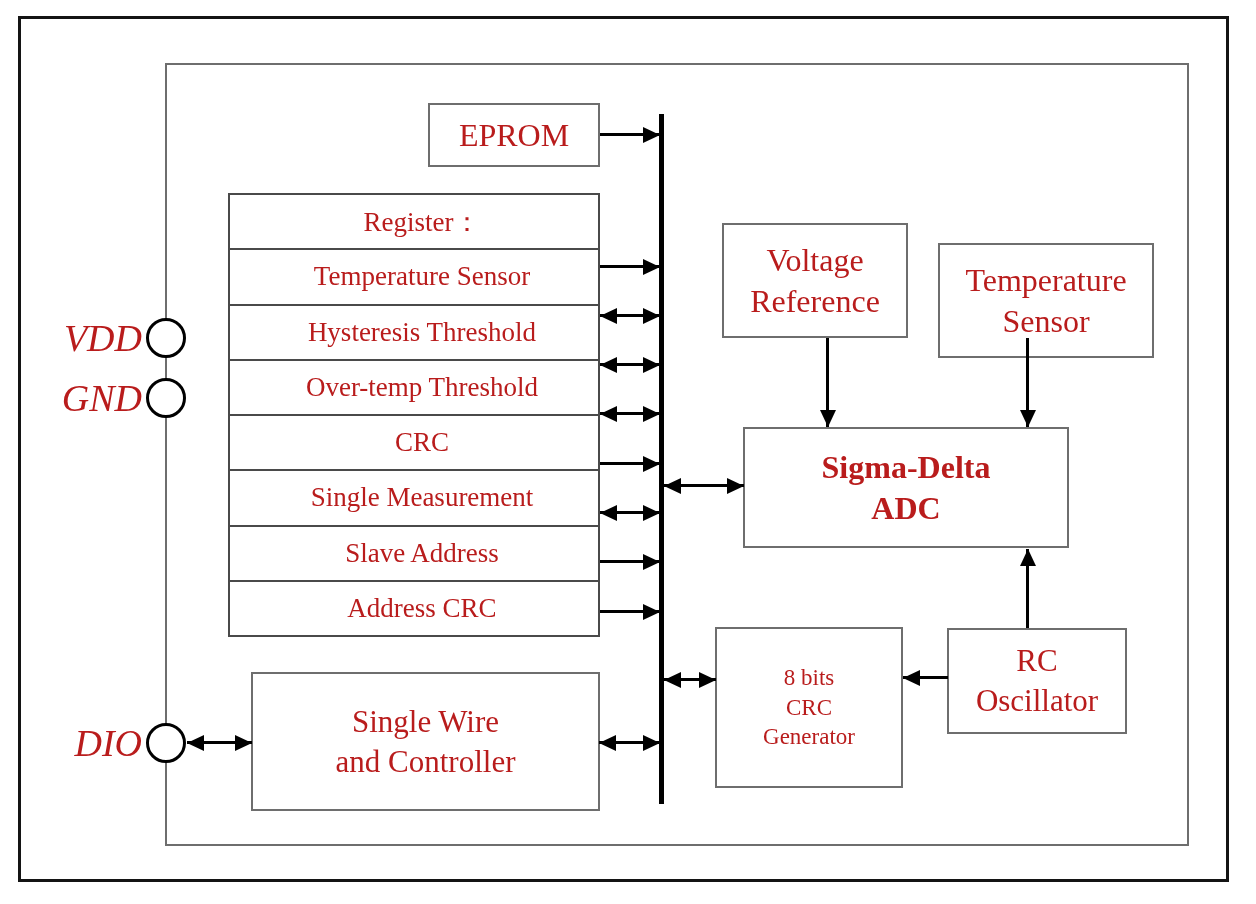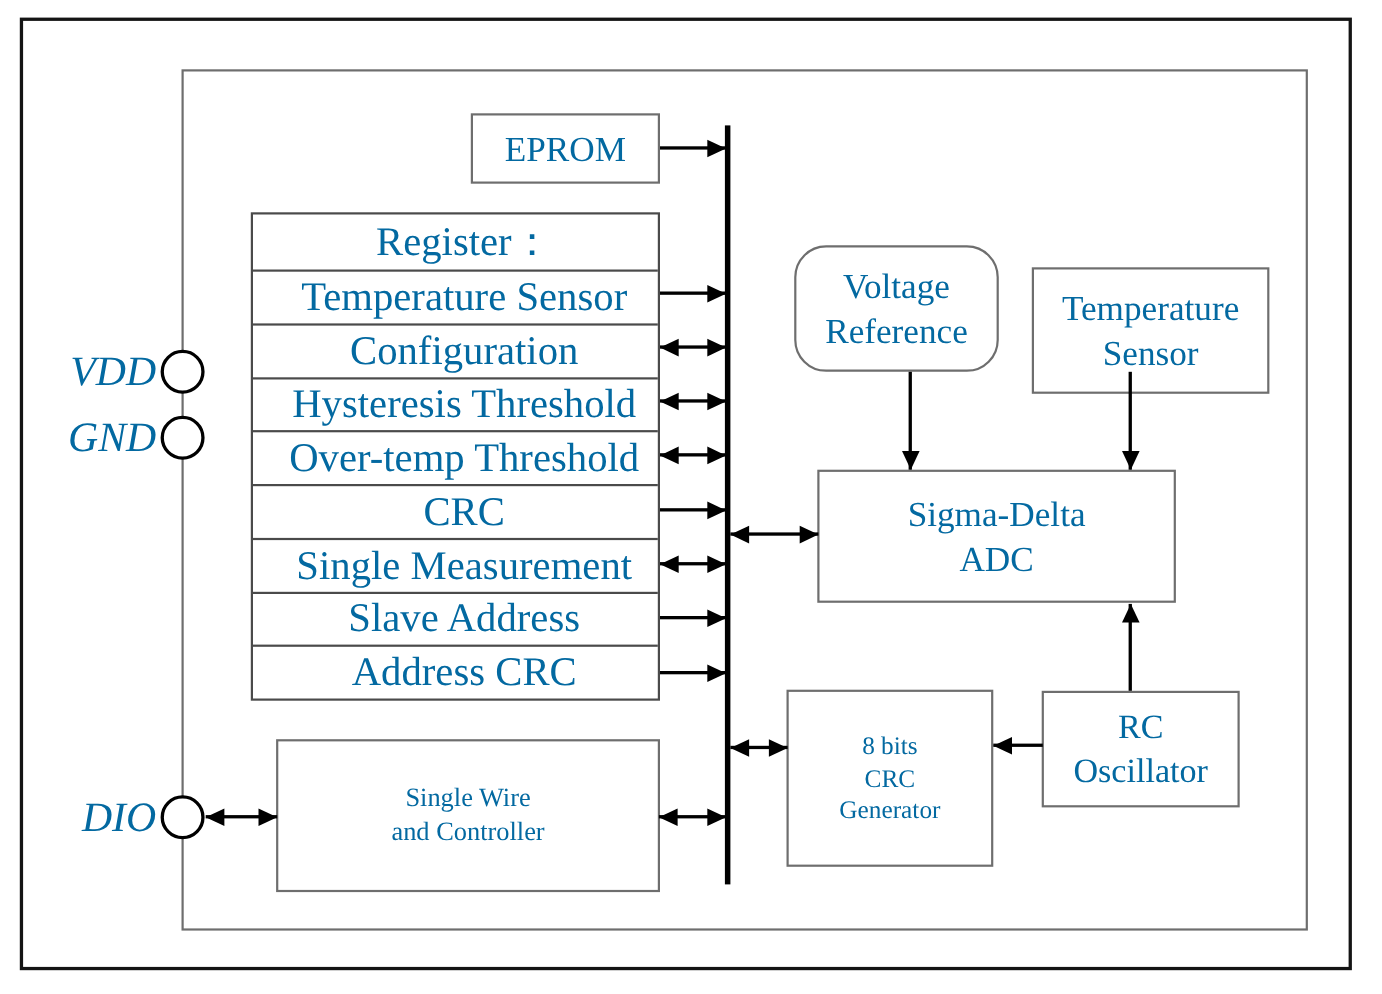--- a/index.html
+++ b/index.html
@@ -1,30 +1,30 @@
 <!DOCTYPE html>
 <html><head>
 <meta charset="utf-8">
 <style>
   html,body{margin:0;padding:0;background:#fff;}
   .stage{position:relative;width:1256px;height:904px;background:#fff;
-         font-family:"Liberation Serif","DejaVu Serif",serif;color:#0369a1;overflow:hidden;}
+         font-family:"Liberation Serif","DejaVu Serif",serif;color:#b91c1c;overflow:hidden;}
   .abs{position:absolute;box-sizing:border-box;}
   
   .outer-frame{left:18px;top:16px;width:1211px;height:866px;border:3px solid #141414;}
   .inner-frame{left:165px;top:63px;width:1024px;height:783px;border:2px solid #6e6e6e;}
   
   .box{border:2px solid #6e6e6e;background:#fff;display:flex;flex-direction:column;
        align-items:center;justify-content:center;text-align:center;
        font-size:32px;line-height:1.28;}
   .box span{display:block;}
   
   .regtable{left:228px;top:193px;width:372px;height:444px;border:2px solid #4a4a4a;
             background:#fff;display:flex;flex-direction:column;}
-  .regrow{flex:1;display:flex;align-items:center;justify-content:center;font-size:37px;padding-left:16px;}
+  .regrow{flex:1;display:flex;align-items:center;justify-content:center;font-size:27px;padding-left:16px;}
   .regrow + .regrow{border-top:2px solid #4a4a4a;}
   
   .bus{left:659px;top:114px;width:5px;height:690px;background:#000;}
   
   .pin-circle{width:40px;height:40px;border:3px solid #000;border-radius:50%;background:#fff;}
   .pin-label{width:88px;height:44px;display:flex;align-items:center;justify-content:flex-end;
              font-size:38px;font-style:italic;}
   
   .harrow{height:3px;background:#000;}
   .varrow{width:3px;background:#000;}
@@ -48,56 +48,55 @@
 
   <div class="abs bus"></div>
 
   <div class="abs box" style="left:428px;top:103px;width:172px;height:64px;">
     <span>EPROM</span>
   </div>
 
   <div class="abs regtable">
     <div class="regrow">Register：</div>
     <div class="regrow">Temperature Sensor</div>
-    <div class="regrow">Configuration</div>
     <div class="regrow">Hysteresis Threshold</div>
     <div class="regrow">Over-temp Threshold</div>
     <div class="regrow">CRC</div>
     <div class="regrow">Single Measurement</div>
     <div class="regrow">Slave Address</div>
     <div class="regrow">Address CRC</div>
   </div>
 
-  <div class="abs box" style="left:722px;top:223px;width:186px;height:115px;border-radius:29px;">
+  <div class="abs box" style="left:722px;top:223px;width:186px;height:115px;">
     <span>Voltage</span>
     <span>Reference</span>
   </div>
 
   <div class="abs box" style="left:938px;top:223px;width:216px;height:115px;margin-top:20px;">
     <span>Temperature</span>
     <span>Sensor</span>
   </div>
 
-  <div class="abs box" style="left:743px;top:427px;width:326px;height:121px;">
+  <div class="abs box" style="left:743px;top:427px;width:326px;height:121px;font-weight:bold;">
     <span>Sigma-Delta</span>
     <span>ADC</span>
   </div>
 
   <div class="abs box" style="left:715px;top:627px;width:188px;height:161px;font-size:23px;">
     <span>8 bits</span>
     <span>CRC</span>
     <span>Generator</span>
   </div>
 
   <div class="abs box" style="left:947px;top:628px;width:180px;height:106px;font-size:31px;">
     <span>RC</span>
     <span>Oscillator</span>
   </div>
 
-  <div class="abs box" style="left:251px;top:672px;width:349px;height:139px;font-size:24px;">
+  <div class="abs box" style="left:251px;top:672px;width:349px;height:139px;font-size:31px;">
     <span>Single Wire</span>
     <span>and Controller</span>
   </div>
 
   <div class="abs pin-label" style="left:54px;top:316px;">VDD</div>
   <div class="abs pin-circle" style="left:146px;top:318px;"></div>
 
   <div class="abs pin-label" style="left:54px;top:376px;">GND</div>
   <div class="abs pin-circle" style="left:146px;top:378px;"></div>
 

